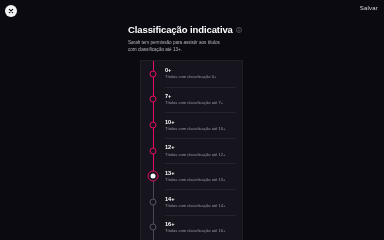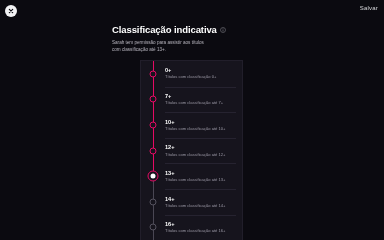--- a/index.html
+++ b/index.html
@@ -22,21 +22,21 @@
   }
   .close-btn svg { display:block; }
   .save-btn {
     position:absolute; right:6px; top:5px;
     font-size:6px; color:#d8d8dc; letter-spacing:.2px;
     cursor:pointer; background:none; border:0;
     font-family:"Liberation Sans", sans-serif;
   }
 
   
-  .head { position:absolute; left:112px; top:24px; width:150px; }
+  .head { position:absolute; left:128px; top:24px; width:150px; }
   .title-row { display:flex; align-items:center; gap:3px; }
   .title { font-size:9.5px; font-weight:700; letter-spacing:-.1px; color:#fff; white-space:nowrap; }
   .info-icon { width:6px; height:6px; flex:0 0 auto; opacity:.55; }
   .subtitle {
     margin-top:4px; font-size:4.6px; line-height:1.62;
     color:#b6b4bd; max-width:96px;
   }
 
   
   .panel {

